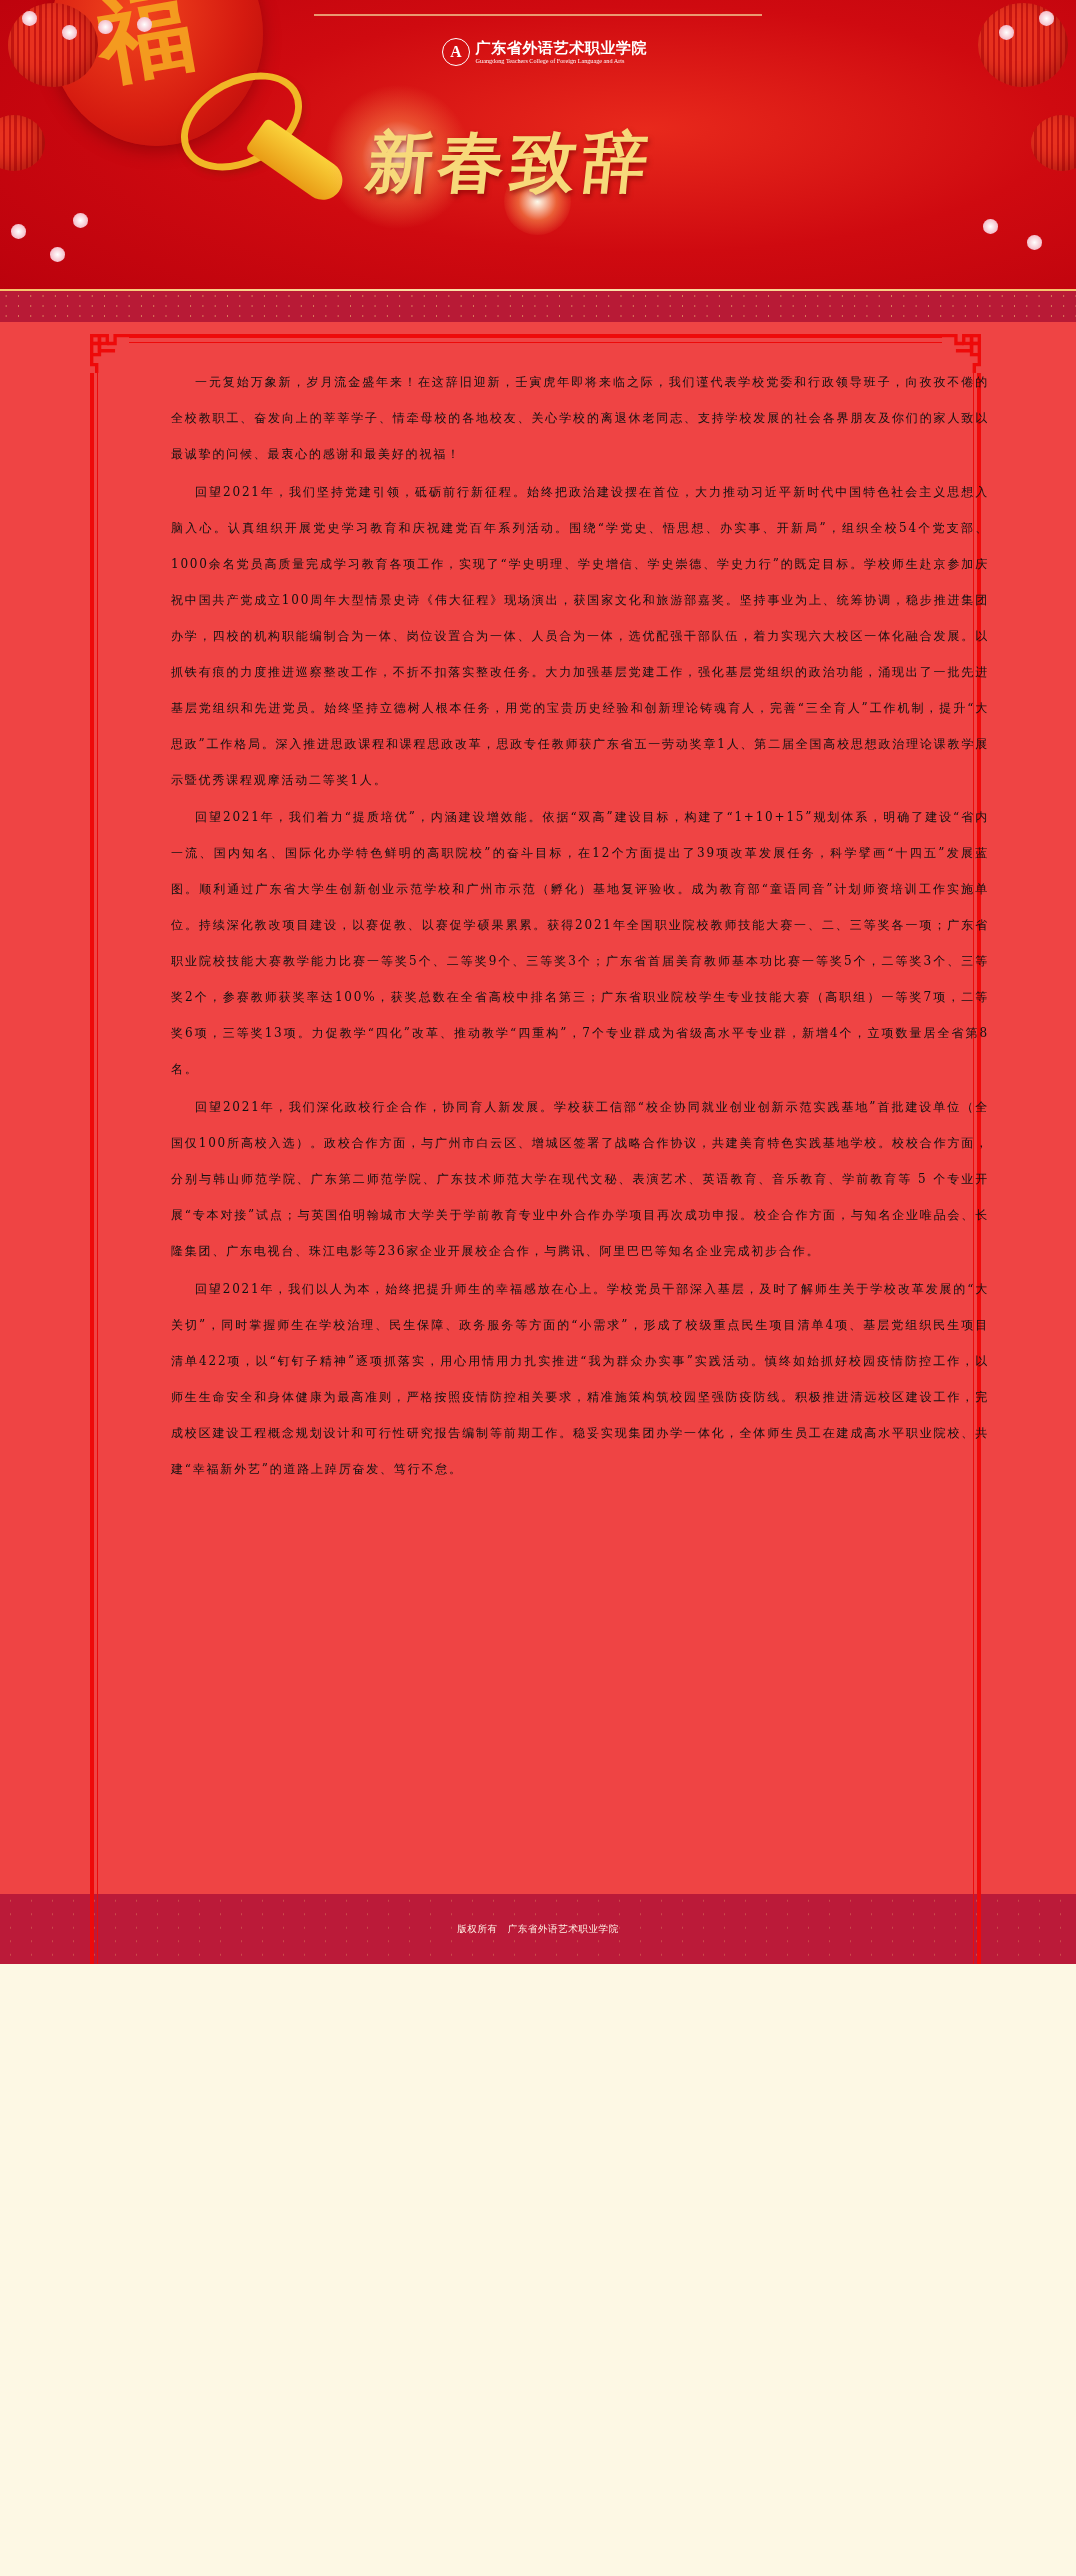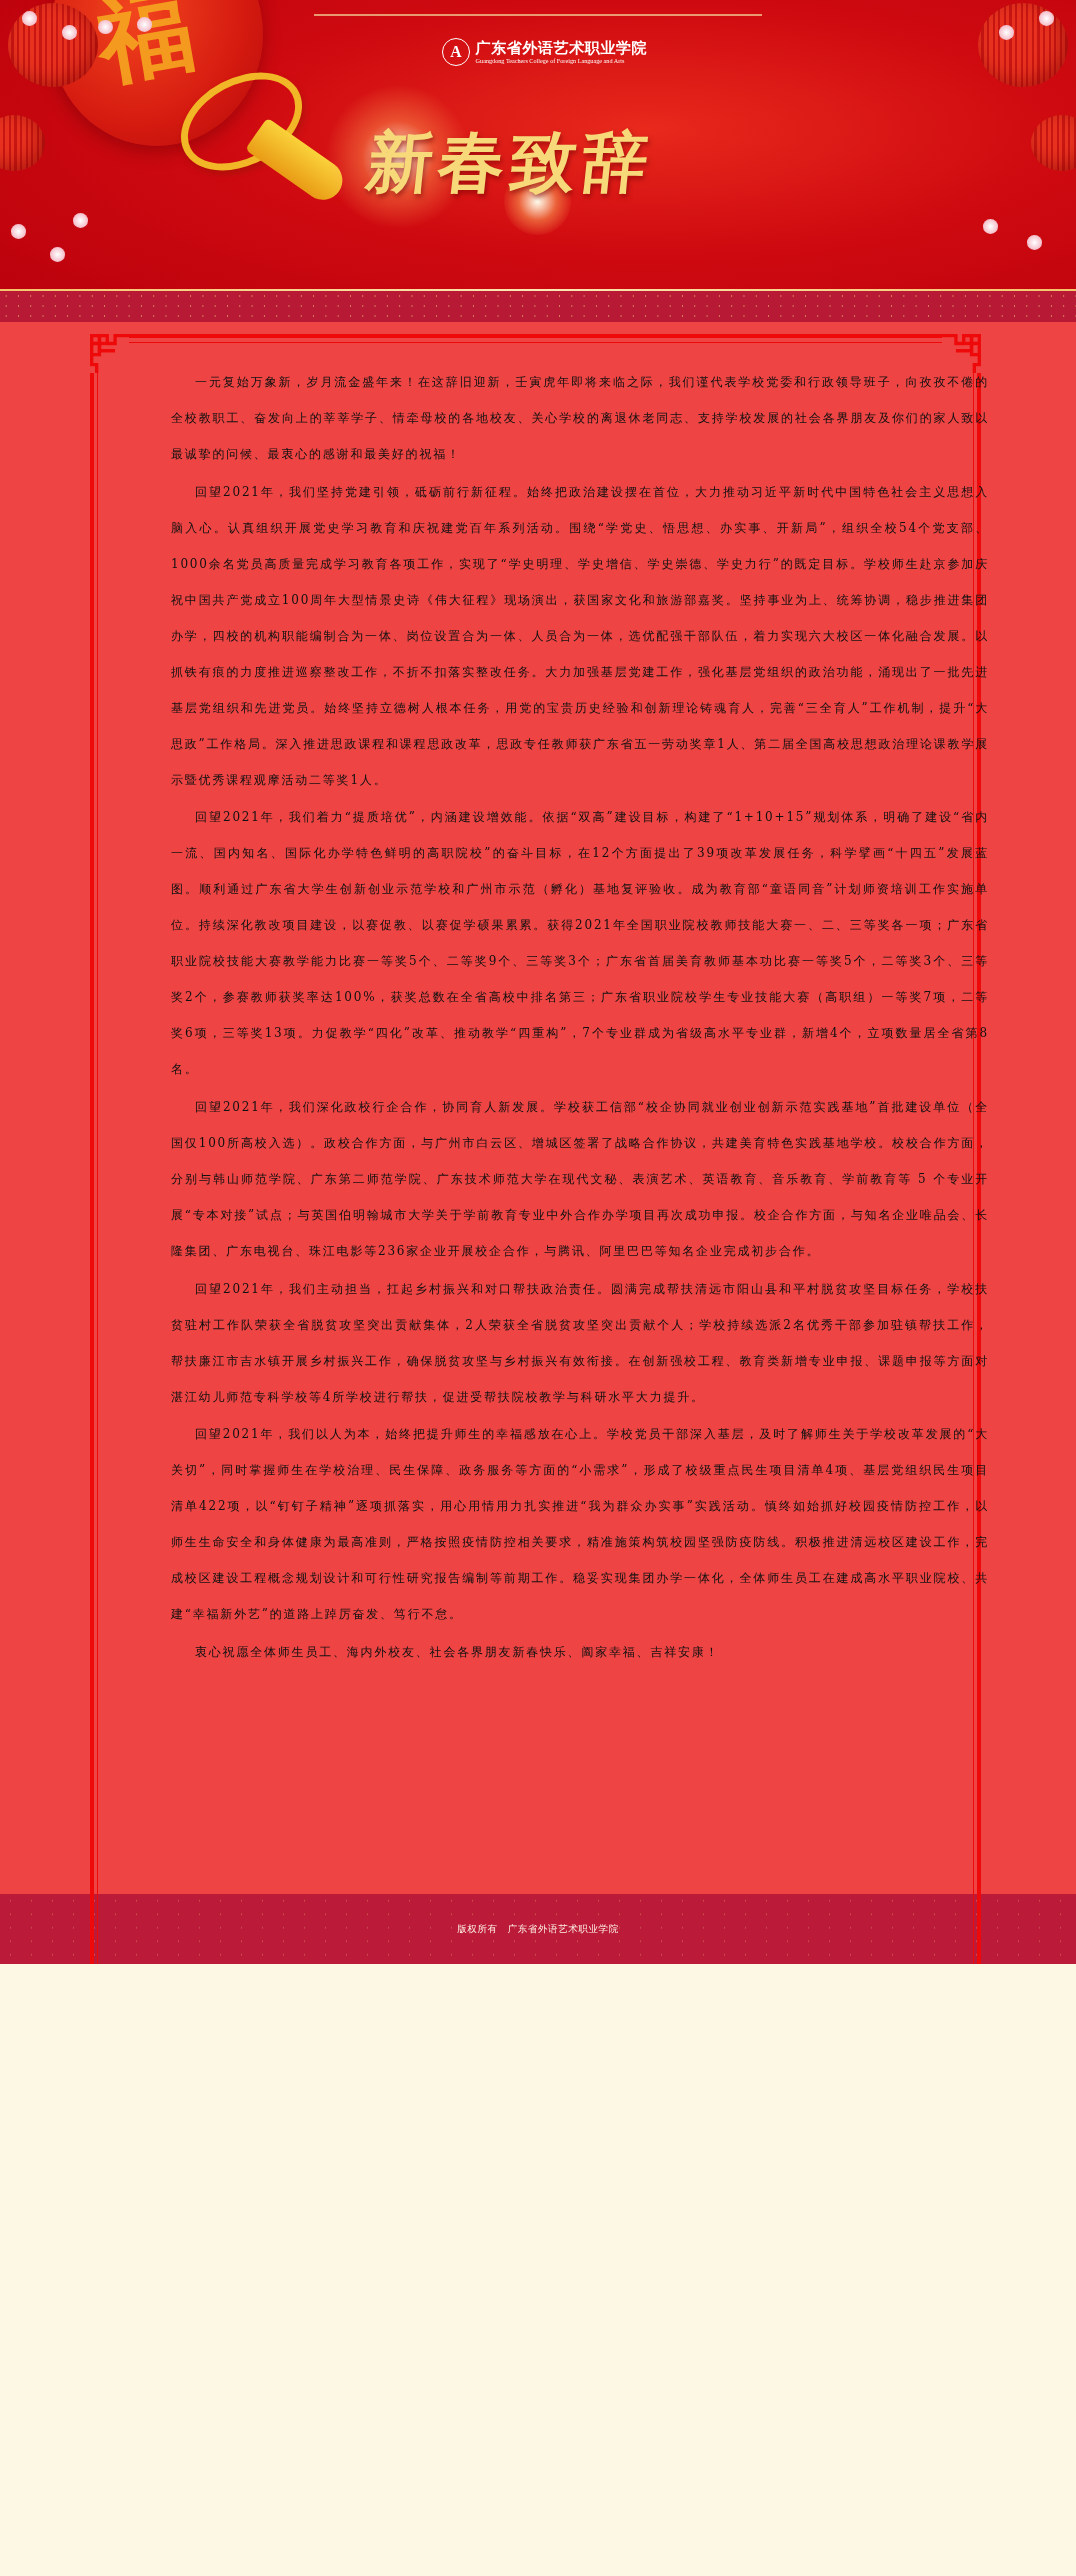--- a/index.html
+++ b/index.html
@@ -141,23 +141,21 @@
         <path d="M31 17 H45 V3 H70 M3 37 V55 H12 V70 M17 17 V30 H45"></path>
       </g>
     </svg>
   </div>
 
   <article class="letter-body">
     <p class="para">一元复始万象新，岁月流金盛年来！在这辞旧迎新，壬寅虎年即将来临之际，我们谨代表学校党委和行政领导班子，向孜孜不倦的全校教职工、奋发向上的莘莘学子、情牵母校的各地校友、关心学校的离退休老同志、支持学校发展的社会各界朋友及你们的家人致以最诚挚的问候、最衷心的感谢和最美好的祝福！</p>
     <p class="para">回望2021年，我们坚持党建引领，砥砺前行新征程。始终把政治建设摆在首位，大力推动习近平新时代中国特色社会主义思想入脑入心。认真组织开展党史学习教育和庆祝建党百年系列活动。围绕“学党史、悟思想、办实事、开新局”，组织全校54个党支部、1000余名党员高质量完成学习教育各项工作，实现了“学史明理、学史增信、学史崇德、学史力行”的既定目标。学校师生赴京参加庆祝中国共产党成立100周年大型情景史诗《伟大征程》现场演出，获国家文化和旅游部嘉奖。坚持事业为上、统筹协调，稳步推进集团办学，四校的机构职能编制合为一体、岗位设置合为一体、人员合为一体，选优配强干部队伍，着力实现六大校区一体化融合发展。以抓铁有痕的力度推进巡察整改工作，不折不扣落实整改任务。大力加强基层党建工作，强化基层党组织的政治功能，涌现出了一批先进基层党组织和先进党员。始终坚持立德树人根本任务，用党的宝贵历史经验和创新理论铸魂育人，完善“三全育人”工作机制，提升“大思政”工作格局。深入推进思政课程和课程思政改革，思政专任教师获广东省五一劳动奖章1人、第二届全国高校思想政治理论课教学展示暨优秀课程观摩活动二等奖1人。</p>
     <p class="para">回望2021年，我们着力“提质培优”，内涵建设增效能。依据“双高”建设目标，构建了“1+10+15”规划体系，明确了建设“省内一流、国内知名、国际化办学特色鲜明的高职院校”的奋斗目标，在12个方面提出了39项改革发展任务，科学擘画“十四五”发展蓝图。顺利通过广东省大学生创新创业示范学校和广州市示范（孵化）基地复评验收。成为教育部“童语同音”计划师资培训工作实施单位。持续深化教改项目建设，以赛促教、以赛促学硕果累累。获得2021年全国职业院校教师技能大赛一、二、三等奖各一项；广东省职业院校技能大赛教学能力比赛一等奖5个、二等奖9个、三等奖3个；广东省首届美育教师基本功比赛一等奖5个，二等奖3个、三等奖2个，参赛教师获奖率达100%，获奖总数在全省高校中排名第三；广东省职业院校学生专业技能大赛（高职组）一等奖7项，二等奖6项，三等奖13项。力促教学“四化”改革、推动教学“四重构”，7个专业群成为省级高水平专业群，新增4个，立项数量居全省第8名。</p>
     <p class="para">回望2021年，我们深化政校行企合作，协同育人新发展。学校获工信部“校企协同就业创业创新示范实践基地”首批建设单位（全国仅100所高校入选）。政校合作方面，与广州市白云区、增城区签署了战略合作协议，共建美育特色实践基地学校。校校合作方面，分别与韩山师范学院、广东第二师范学院、广东技术师范大学在现代文秘、表演艺术、英语教育、音乐教育、学前教育等 5 个专业开展“专本对接”试点；与英国伯明翰城市大学关于学前教育专业中外合作办学项目再次成功申报。校企合作方面，与知名企业唯品会、长隆集团、广东电视台、珠江电影等236家企业开展校企合作，与腾讯、阿里巴巴等知名企业完成初步合作。</p>
-    <p class="para">回望2021年，我们主动担当，扛起乡村振兴和对口帮扶政治责任。圆满完成帮扶清远市阳山县和平村脱贫攻坚目标任务，学校扶贫驻村工作队荣获全省脱贫攻坚突出贡献集体，2人荣获全省脱贫攻坚突出贡献个人；学校持续选派2名优秀干部参加驻镇帮扶工作，帮扶廉江市吉水镇开展乡村振兴工作，确保脱贫攻坚与乡村振兴有效衔接。在创新强校工程、教育类新增专业申报、课题申报等方面对湛江幼儿师范专科学校等4所学校进行帮扶，促进受帮扶院校教学与科研水平大力提升。</p>
     <p class="para">回望2021年，我们以人为本，始终把提升师生的幸福感放在心上。学校党员干部深入基层，及时了解师生关于学校改革发展的“大关切”，同时掌握师生在学校治理、民生保障、政务服务等方面的“小需求”，形成了校级重点民生项目清单4项、基层党组织民生项目清单422项，以“钉钉子精神”逐项抓落实，用心用情用力扎实推进“我为群众办实事”实践活动。慎终如始抓好校园疫情防控工作，以师生生命安全和身体健康为最高准则，严格按照疫情防控相关要求，精准施策构筑校园坚强防疫防线。积极推进清远校区建设工作，完成校区建设工程概念规划设计和可行性研究报告编制等前期工作。稳妥实现集团办学一体化，全体师生员工在建成高水平职业院校、共建“幸福新外艺”的道路上踔厉奋发、笃行不怠。</p>
-    <p class="para">衷心祝愿全体师生员工、海内外校友、社会各界朋友新春快乐、阖家幸福、吉祥安康！</p>
   </article>
 
   <div class="signature">党委书记：卢羡文  校长：曾用强</div>
 </main>
 
 <footer class="footer">
   <span>版权所有</span>
   <span class="gap"></span>
   <span>广东省外语艺术职业学院</span>
 </footer>

